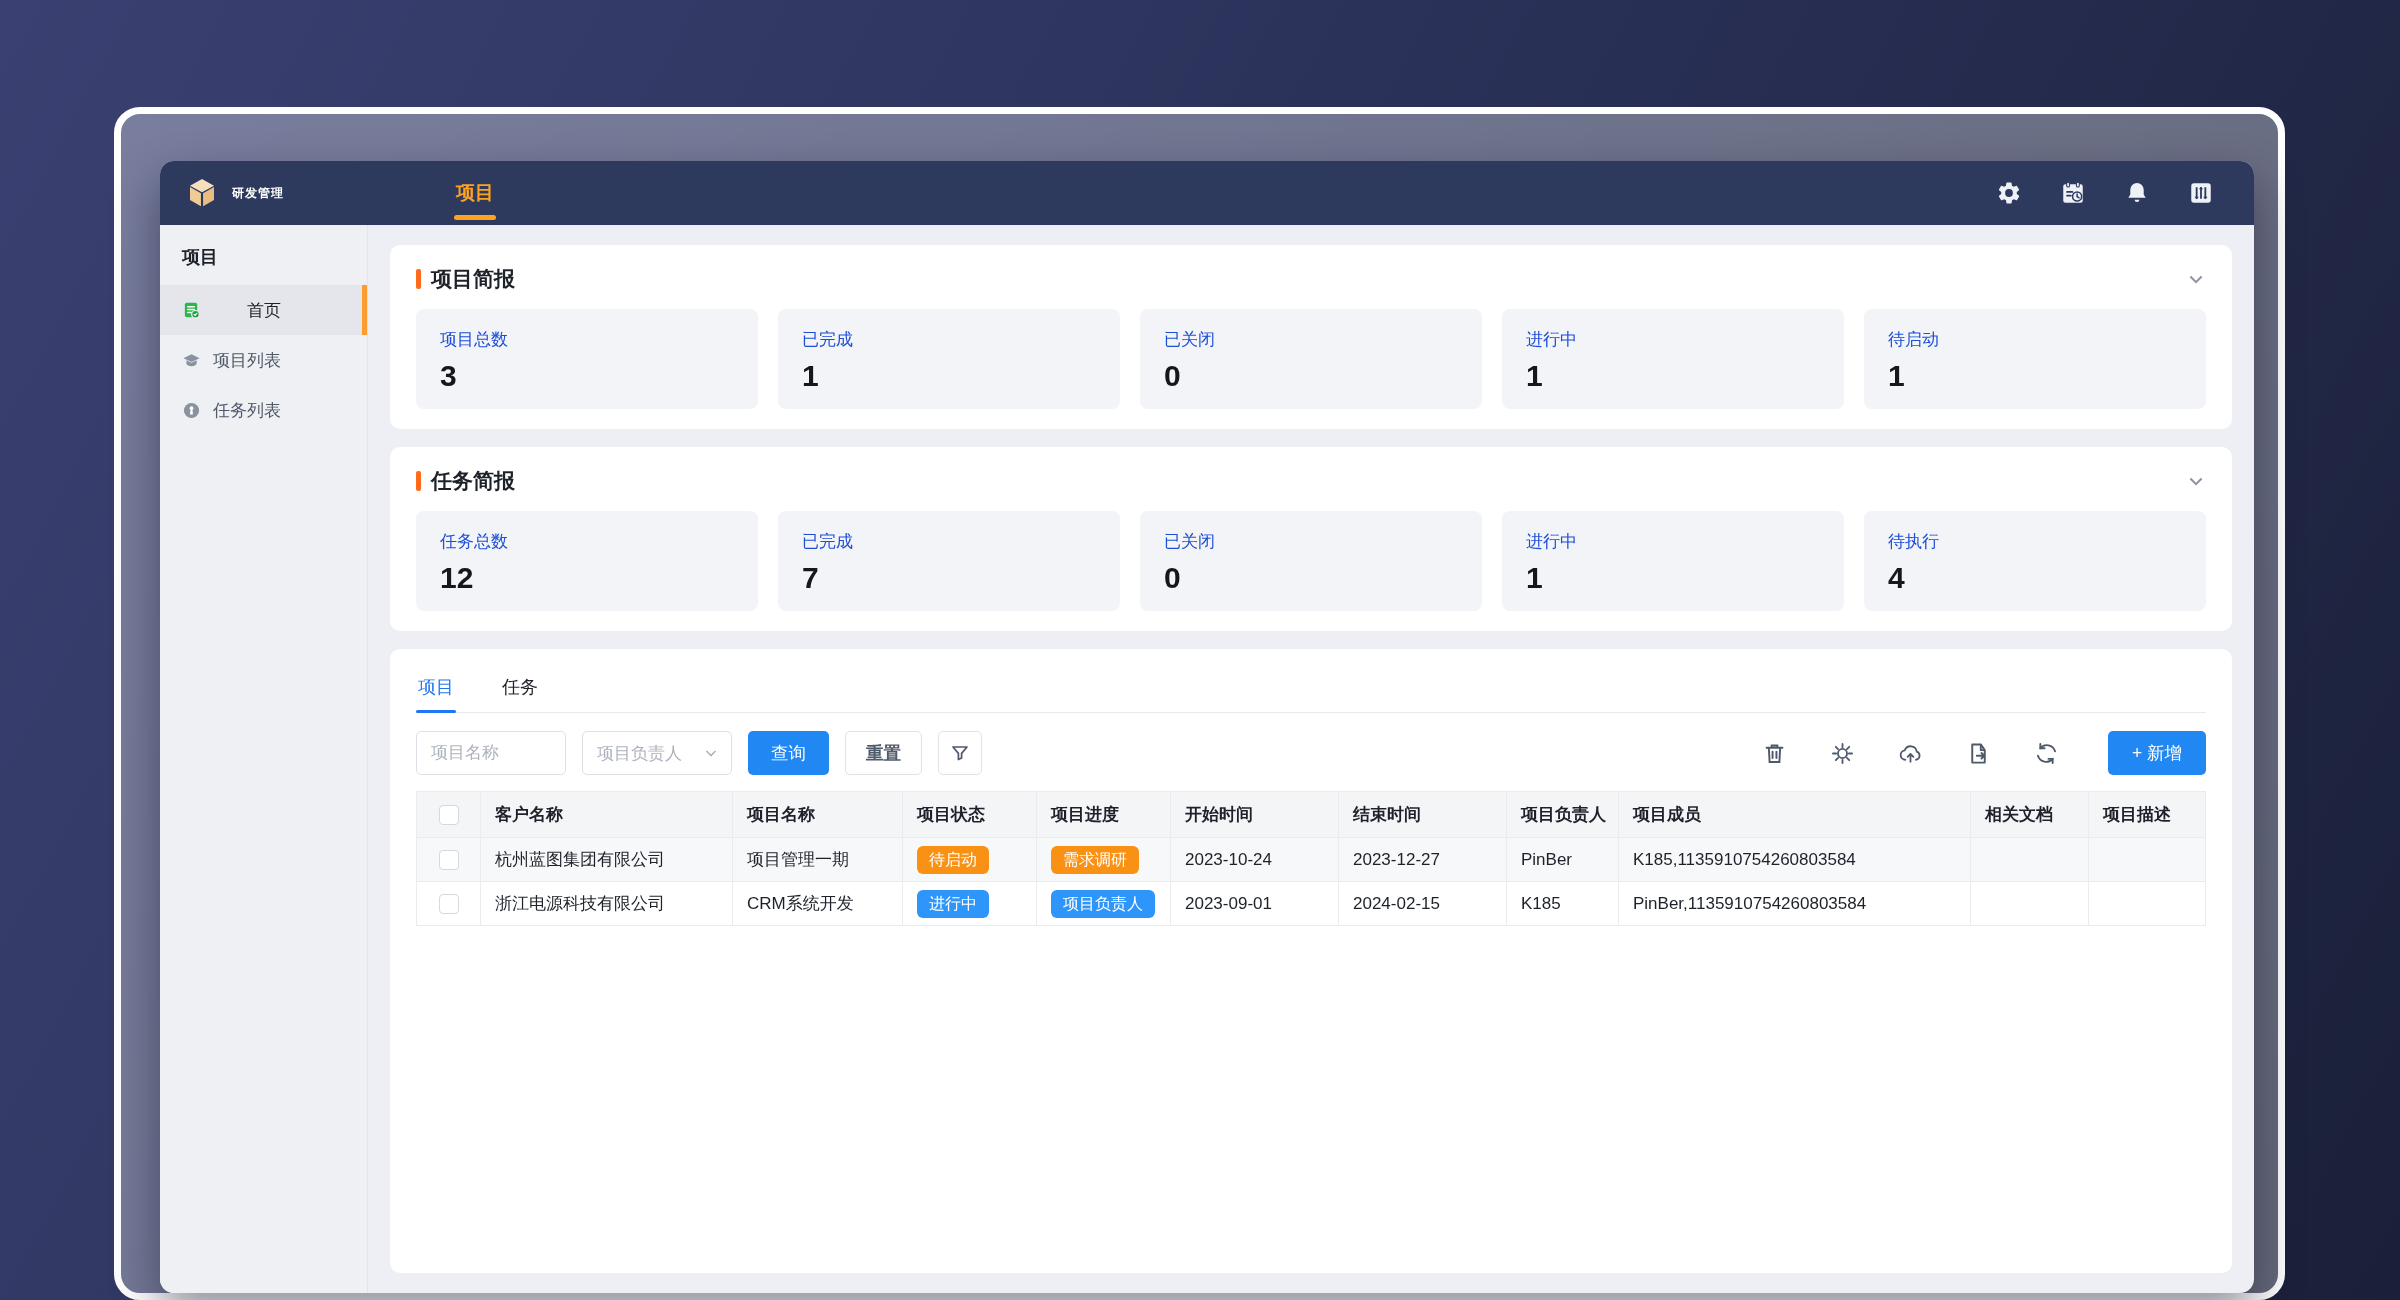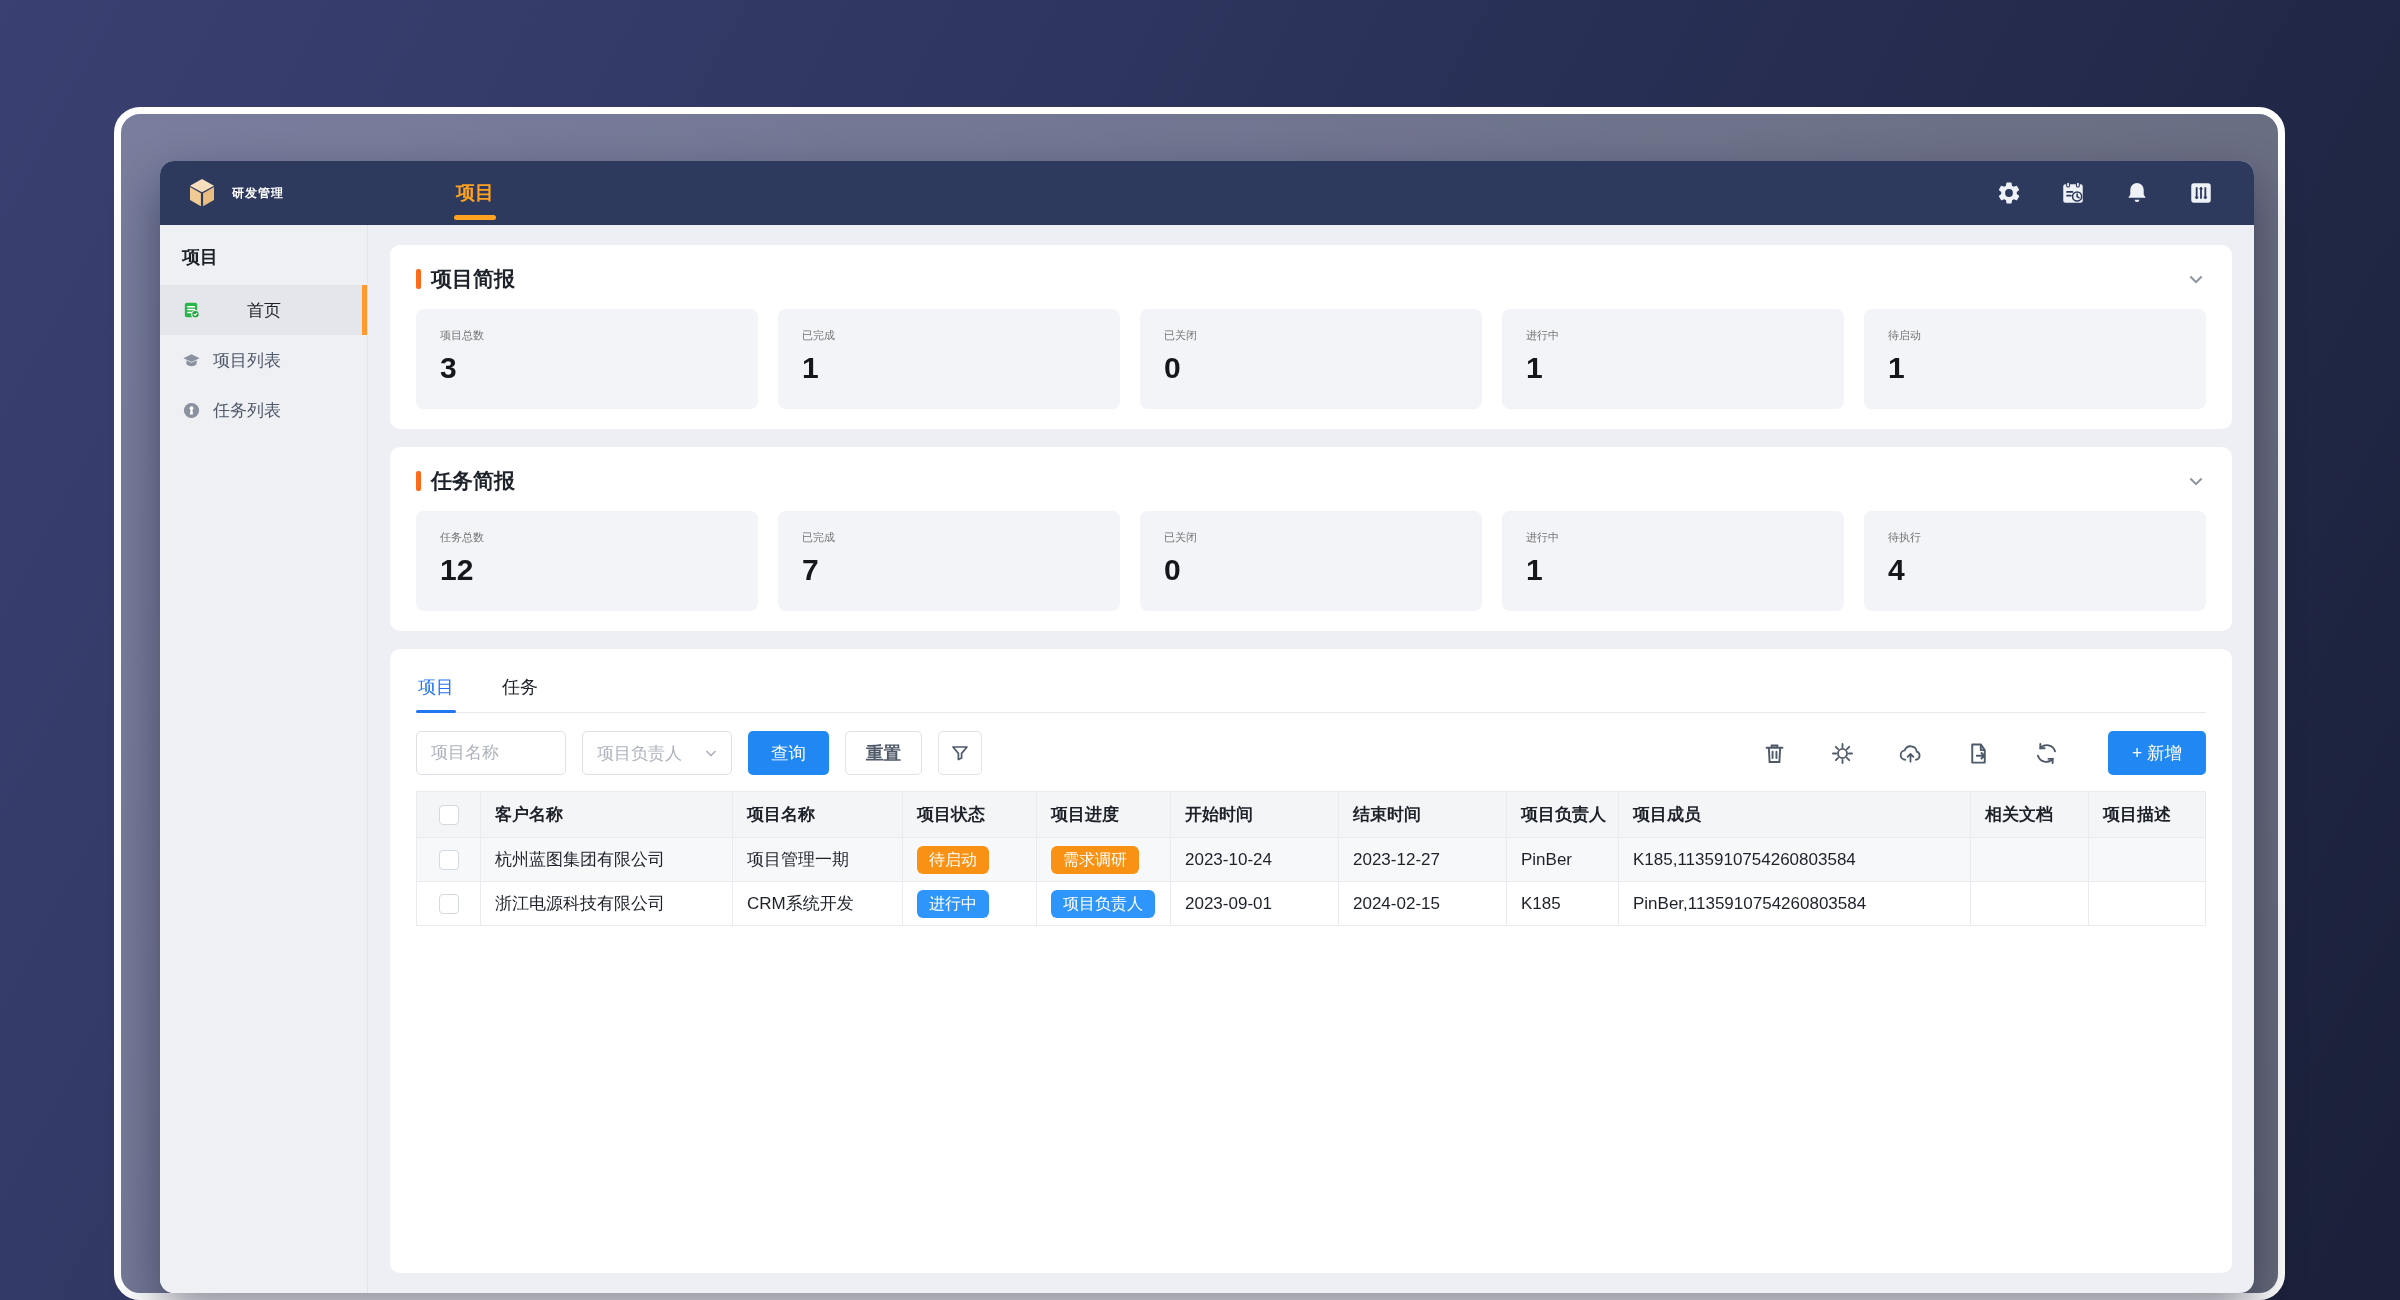--- a/index.html
+++ b/index.html
@@ -40,21 +40,21 @@
   .main { flex:1; min-width:0; padding:20px 22px; display:flex; flex-direction:column; gap:18px; overflow:hidden; }
   
   .panel { background:#ffffff; border-radius:10px; padding:20px 26px; }
   .panel-head { display:flex; align-items:center; justify-content:space-between; }
   .title-wrap { display:flex; align-items:center; gap:10px; }
   .orange-bar { width:5px; height:20px; border-radius:2px; background:#ff6b1a; }
   .panel-title { font-size:21px; font-weight:bold; color:#1d2129; }
   .chev { width:20px; height:20px; cursor:pointer; }
   .stats { display:flex; gap:20px; margin-top:16px; }
   .stat { flex:1; background:#f3f4f7; border-radius:8px; padding:19px 24px; height:100px; }
-  .stat-label { font-size:11px; color:#737373; }
+  .stat-label { font-size:17px; color:#1d4ed8; }
   .stat-value { font-size:30px; font-weight:bold; color:#16171a; margin-top:8px; }
   
   .panel.grow { flex:1; min-height:0; padding:16px 26px 0; display:flex; flex-direction:column; }
   .tabs { display:flex; gap:44px; border-bottom:1px solid #e7e9ee; }
   .tab { padding:10px 2px 13px; font-size:18px; color:#1d2129; position:relative; cursor:pointer; }
   .tab.active { color:#2176f2; }
   .tab.active::after { content:""; position:absolute; left:0; right:0; bottom:-1px; height:3px; border-radius:2px; background:#2176f2; }
   .search-row { margin-top:18px; display:flex; align-items:center; gap:16px; }
   .txt-input { width:150px; height:44px; border:1.5px solid #dde0e6; border-radius:5px; padding:0 14px; font-size:17px; color:#1d2129; background:#fff; outline:none; font-family:inherit; }
   .txt-input::placeholder { color:#adb2bc; }

